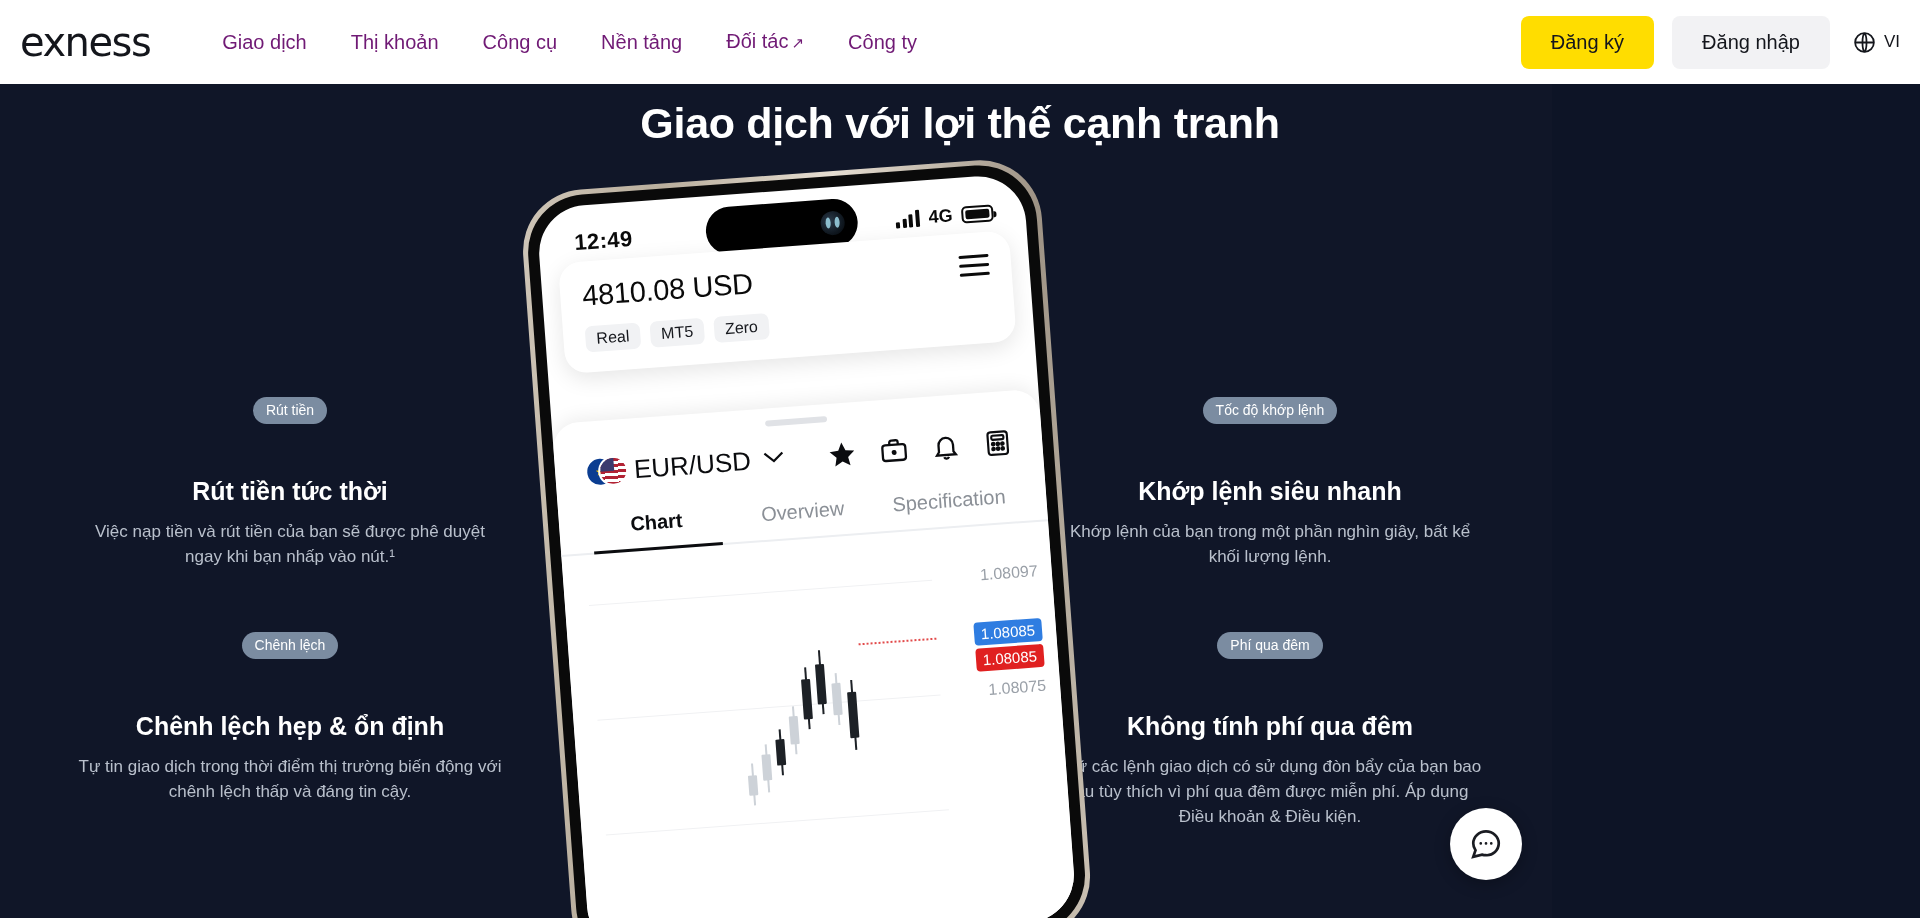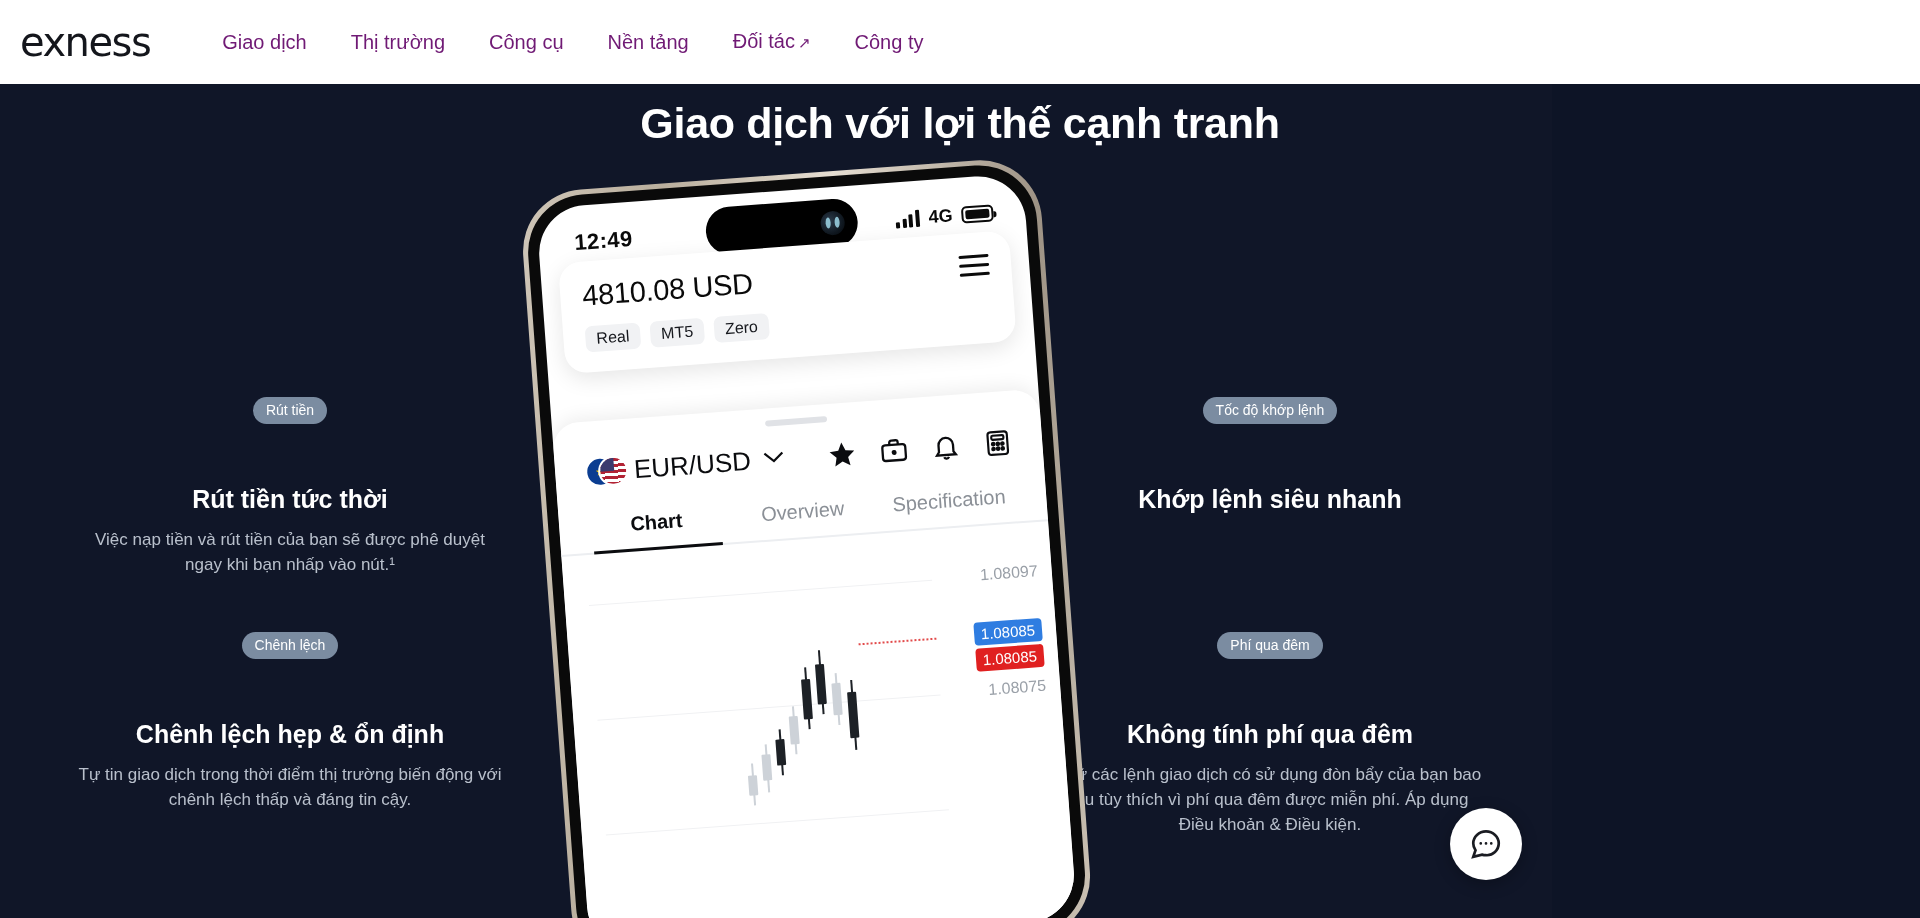--- a/index.html
+++ b/index.html
@@ -98,21 +98,21 @@
   .feat-bot { top: 560px; }
 
   .badge {
     display: inline-block;
     background: #7b8ca1;
     color: #ffffff;
     font-size: 14px;
     font-weight: 500;
     border-radius: 20px;
     padding: 5px 13px 6px;
-    margin-bottom: 14px;
+    margin-bottom: 6px;
   }
   .feat-title {
     color: #ffffff;
     font-size: 25px;
     font-weight: 700;
     margin-bottom: 13px;
     margin-top: 47px;
   }
   .feat-body {
     color: #b9c0cc;
@@ -320,27 +320,38 @@
   .chat-fab svg { width: 34px; height: 34px; }
 </style>
 </head>
 <body>
 
 <div class="header">
   <div class="logo">exness</div>
 
   <div class="nav">
     <div class="nav-item"><span>Giao dịch</span></div>
-    <div class="nav-item"><span>Thị trường</span></div>
+    <div class="nav-item"><span>Thị khoản</span></div>
     <div class="nav-item"><span>Công cụ</span></div>
     <div class="nav-item"><span>Nền tảng</span></div>
     <div class="nav-item"><span>Đối tác</span><span class="arrow">↗</span></div>
     <div class="nav-item"><span>Công ty</span></div>
   </div>
 
+  <div class="header-right">
+    <button class="btn-signup">Đăng ký</button>
+    <button class="btn-login">Đăng nhập</button>
+    <div class="lang">
+      <svg width="25" height="25" viewBox="0 0 24 24" fill="none" stroke="#14161c" stroke-width="1.7">
+        <circle cx="12" cy="12" r="9"></circle>
+          <path d="M3 12h18M12 3c2.6 2.7 2.6 15.3 0 18M12 3c-2.6 2.7-2.6 15.3 0 18"></path>
+      </svg>
+      <span>VI</span>
+    </div>
+  </div>
 </div>
 
 <div class="hero">
 
   <div class="hero-title">Giao dịch với lợi thế cạnh tranh</div>
 
   <div class="feature feat-l feat-top">
     <div class="badge">Rút tiền</div>
     <div class="feat-title">Rút tiền tức thời</div>
     <div class="feat-body">Việc nạp tiền và rút tiền của bạn sẽ được phê duyệt ngay khi bạn nhấp vào nút.¹</div>
@@ -348,20 +359,21 @@
 
   <div class="feature feat-l feat-bot">
     <div class="badge">Chênh lệch</div>
     <div class="feat-title">Chênh lệch hẹp &amp; ổn định</div>
     <div class="feat-body">Tự tin giao dịch trong thời điểm thị trường biến động với chênh lệch thấp và đáng tin cậy.</div>
   </div>
 
   <div class="feature feat-r feat-top">
     <div class="badge">Tốc độ khớp lệnh</div>
     <div class="feat-title">Khớp lệnh siêu nhanh</div>
+    <div class="feat-body">Khớp lệnh của bạn trong một phần nghìn giây, bất kể khối lượng lệnh.</div>
   </div>
 
   <div class="feature feat-r feat-bot">
     <div class="badge">Phí qua đêm</div>
     <div class="feat-title">Không tính phí qua đêm</div>
     <div class="feat-body">Giữ các lệnh giao dịch có sử dụng đòn bẩy của bạn bao lâu tùy thích vì phí qua đêm được miễn phí. Áp dụng Điều khoản &amp; Điều kiện.</div>
   </div>
 
   <div class="phone-wrap">
     <div class="phone">

